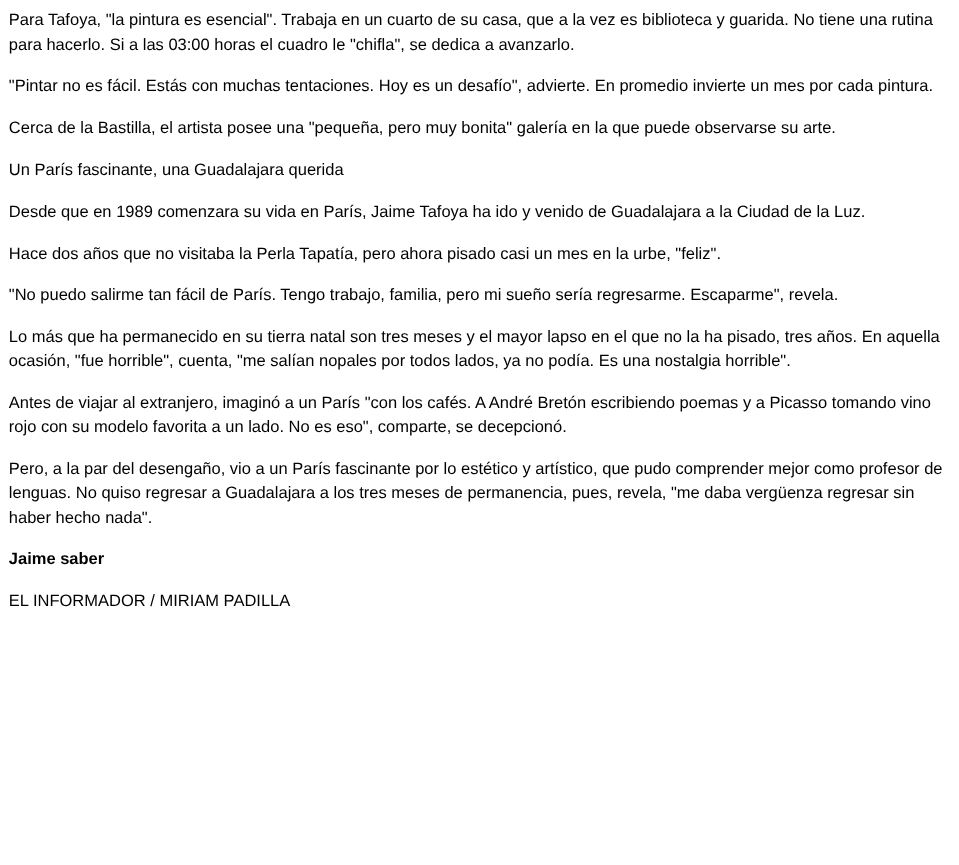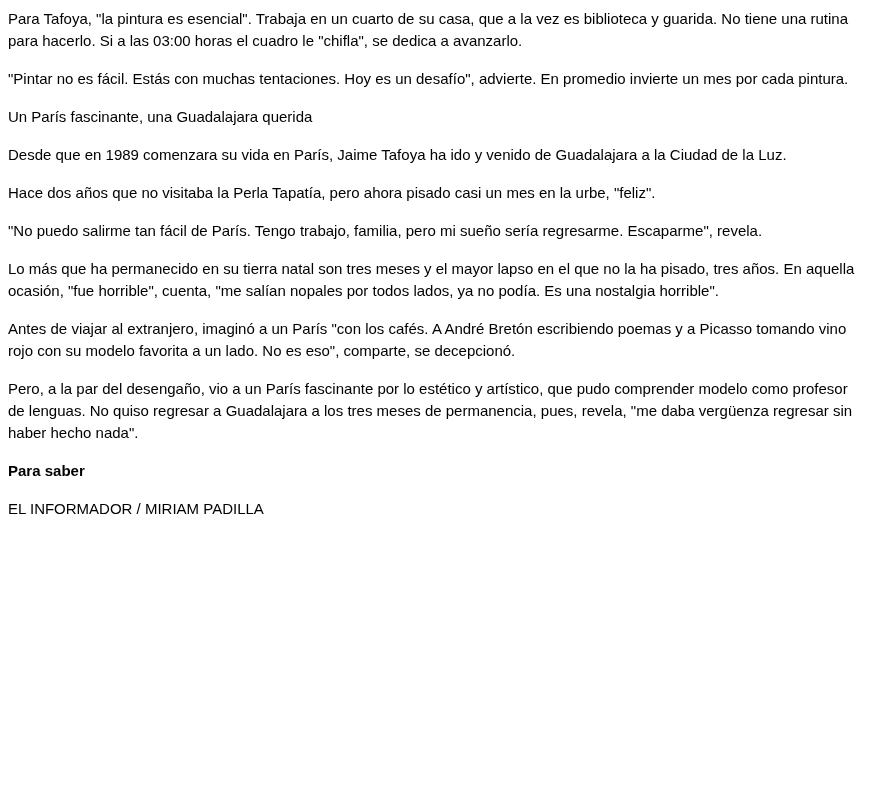--- a/index.html
+++ b/index.html
@@ -32,22 +32,23 @@
   .article p.byline {
     margin-bottom: 18px;
   }
 </style>
 </head>
 <body>
 
 <div class="article">
   <p>Para Tafoya, "la pintura es esencial". Trabaja en un cuarto de su casa, que a la vez es biblioteca y guarida. No tiene una rutina para hacerlo. Si a las 03:00 horas el cuadro le "chifla", se dedica a avanzarlo.</p>
   <p>"Pintar no es fácil. Estás con muchas tentaciones. Hoy es un desafío", advierte. En promedio invierte un mes por cada pintura.</p>
+  <p>Cerca de la Bastilla, el artista posee una "pequeña, pero muy bonita" galería en la que puede observarse su arte.</p>
   <p>Un París fascinante, una Guadalajara querida</p>
   <p>Desde que en 1989 comenzara su vida en París, Jaime Tafoya ha ido y venido de Guadalajara a la Ciudad de la Luz.</p>
   <p>Hace dos años que no visitaba la Perla Tapatía, pero ahora pisado casi un mes en la urbe, "feliz".</p>
   <p>"No puedo salirme tan fácil de París. Tengo trabajo, familia, pero mi sueño sería regresarme. Escaparme", revela.</p>
   <p>Lo más que ha permanecido en su tierra natal son tres meses y el mayor lapso en el que no la ha pisado, tres años. En aquella ocasión, "fue horrible", cuenta, "me salían nopales por todos lados, ya no podía. Es una nostalgia horrible".</p>
   <p>Antes de viajar al extranjero, imaginó a un París "con los cafés. A André Bretón escribiendo poemas y a Picasso tomando vino rojo con su modelo favorita a un lado. No es eso", comparte, se decepcionó.</p>
-  <p>Pero, a la par del desengaño, vio a un París fascinante por lo estético y artístico, que pudo comprender modelo como profesor de lenguas. No quiso regresar a Guadalajara a los tres meses de permanencia, pues, revela, "me daba vergüenza regresar sin haber hecho nada".</p>
-  <p class="subhead">Para saber</p>
+  <p>Pero, a la par del desengaño, vio a un París fascinante por lo estético y artístico, que pudo comprender mejor como profesor de lenguas. No quiso regresar a Guadalajara a los tres meses de permanencia, pues, revela, "me daba vergüenza regresar sin haber hecho nada".</p>
+  <p class="subhead">Jaime saber</p>
   <p class="byline">EL INFORMADOR / MIRIAM PADILLA</p>
 </div>
 
 </body></html>

